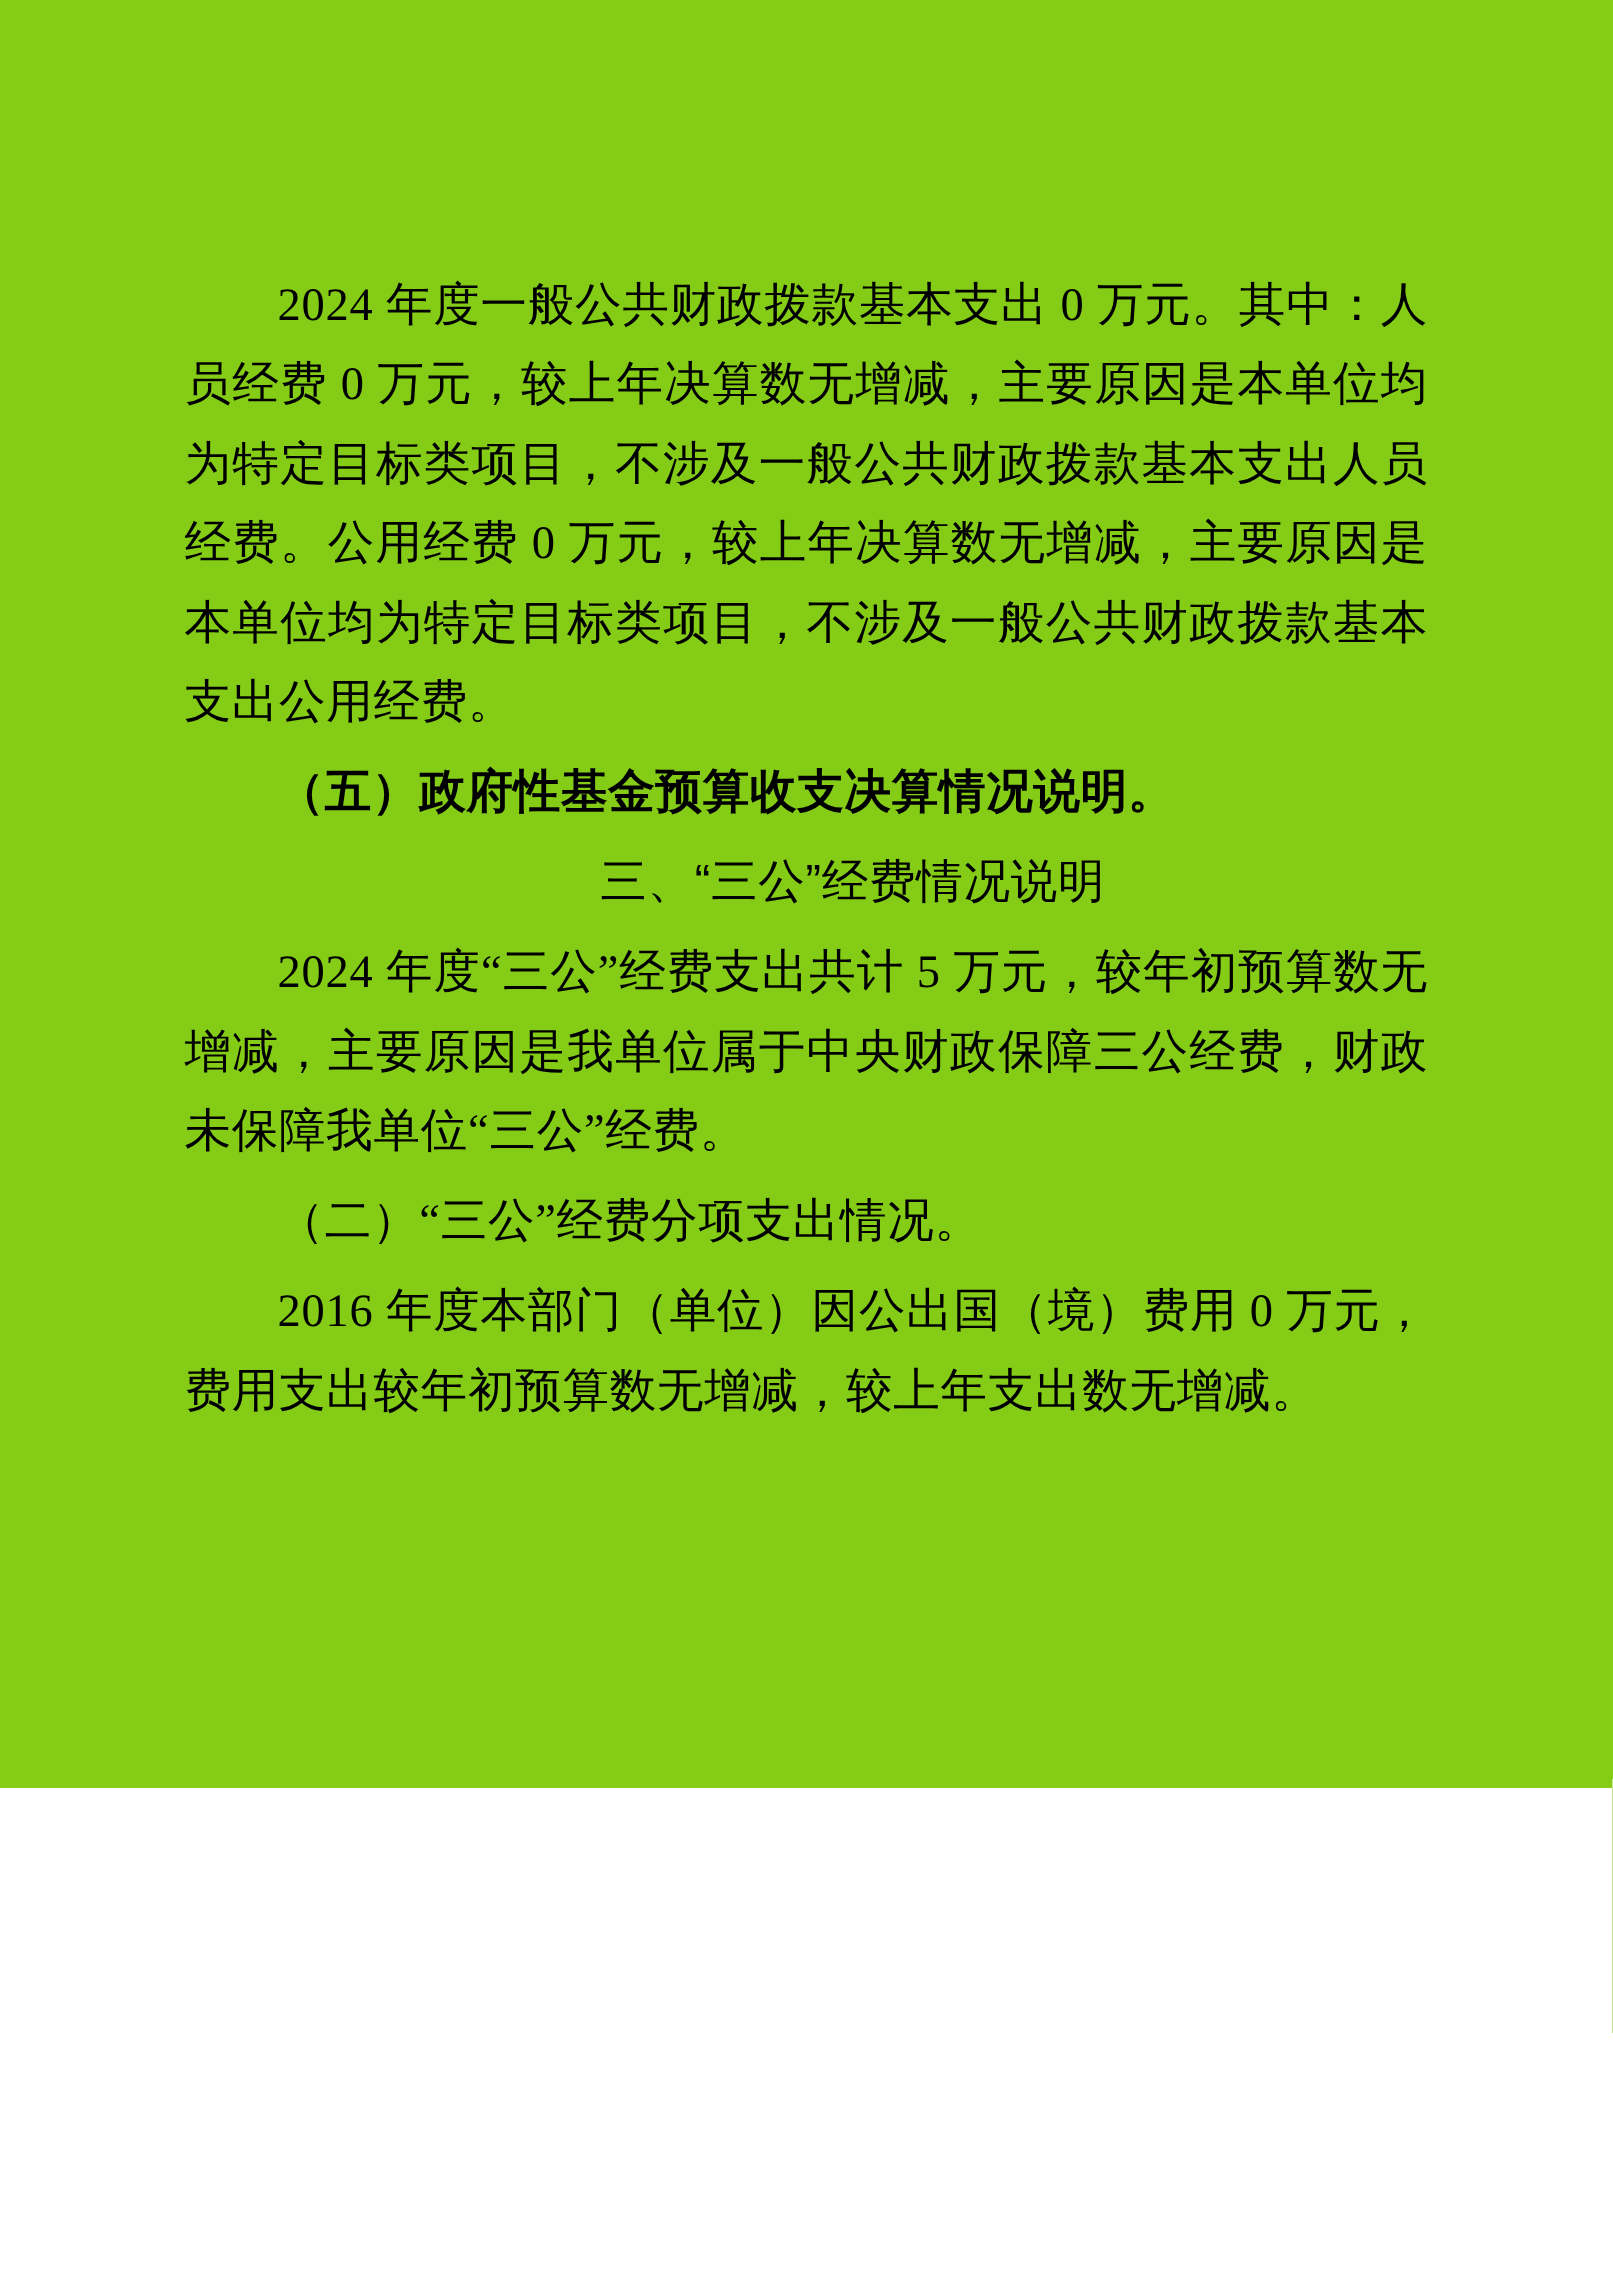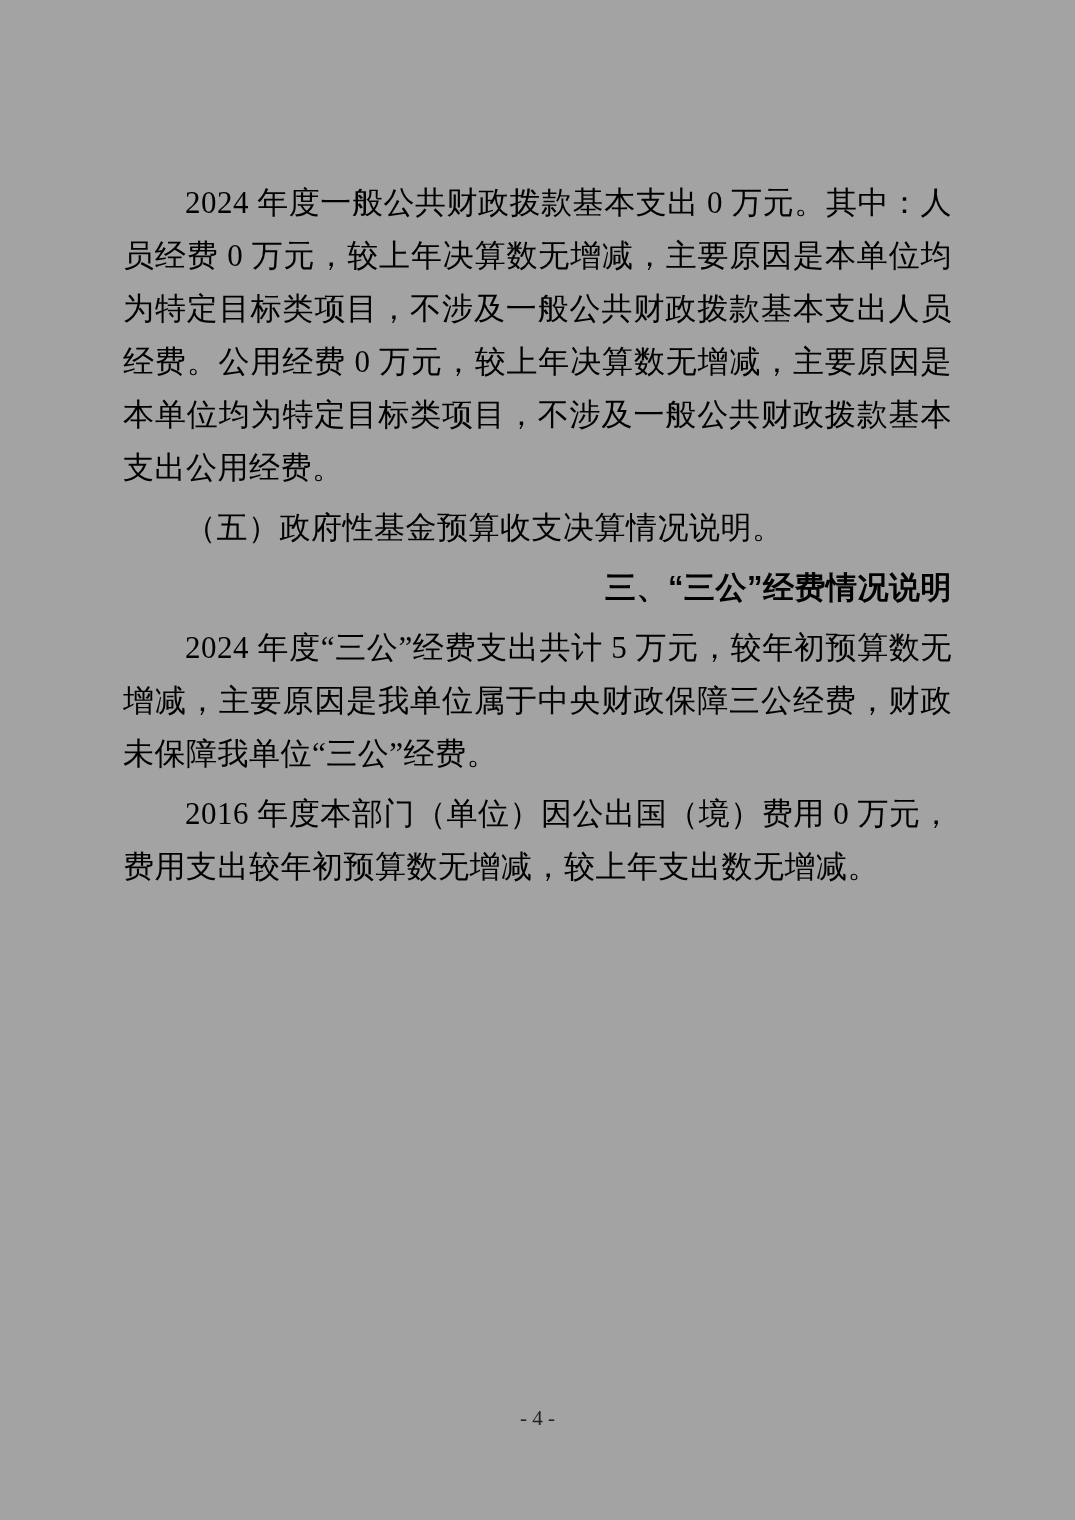--- a/index.html
+++ b/index.html
@@ -3,48 +3,48 @@
 <meta charset="utf-8">
 <style>
   html, body {
     margin: 0;
     padding: 0;
     background: #ffffff;
   }
   .doc-page {
     position: relative;
     width: 1075px;
-    height: 1520px;
-    background: #a3a3a3;
+    height: 1192px;
+    background: #84cc16;
     overflow: hidden;
     font-family: "Liberation Serif", "DejaVu Serif", serif;
     color: #000000;
   }
   .doc-content {
     position: absolute;
     left: 123px;
     top: 176px;
     width: 829px;
   }
   .para {
     margin: 0 0 7px 0;
     font-size: 31px;
     line-height: 53px;
     text-align: justify;
     text-indent: 2em;
     letter-spacing: 0.5px;
     color: #000000;
   }
   .para.sub-bold {
-    font-weight: normal;
+    font-weight: bold;
   }
   .para.heading-sans {
     font-family: "Liberation Sans", "DejaVu Sans", sans-serif;
-    font-weight: bold;
-    text-align: right;
+    font-weight: normal;
+    text-align: center;
   }
   .page-footer {
     position: absolute;
     left: 0;
     top: 1404px;
     width: 100%;
     text-align: center;
     font-size: 21px;
     line-height: 28px;
     color: #222222;
@@ -53,17 +53,18 @@
 </style>
 </head>
 <body>
 
 <div class="doc-page">
   <div class="doc-content">
     <p class="para">2024 年度一般公共财政拨款基本支出 0 万元。其中：人员经费 0 万元，较上年决算数无增减，主要原因是本单位均为特定目标类项目，不涉及一般公共财政拨款基本支出人员经费。公用经费 0 万元，较上年决算数无增减，主要原因是本单位均为特定目标类项目，不涉及一般公共财政拨款基本支出公用经费。</p>
     <p class="para sub-bold">（五）政府性基金预算收支决算情况说明。</p>
     <p class="para heading-sans">三、“三公”经费情况说明</p>
     <p class="para">2024 年度“三公”经费支出共计 5 万元，较年初预算数无增减，主要原因是我单位属于中央财政保障三公经费，财政未保障我单位“三公”经费。</p>
+    <p class="para">（二）“三公”经费分项支出情况。</p>
     <p class="para">2016 年度本部门（单位）因公出国（境）费用 0 万元，费用支出较年初预算数无增减，较上年支出数无增减。</p>
   </div>
 
   <div class="page-footer">- 4 -</div>
 </div>
 
 </body></html>

